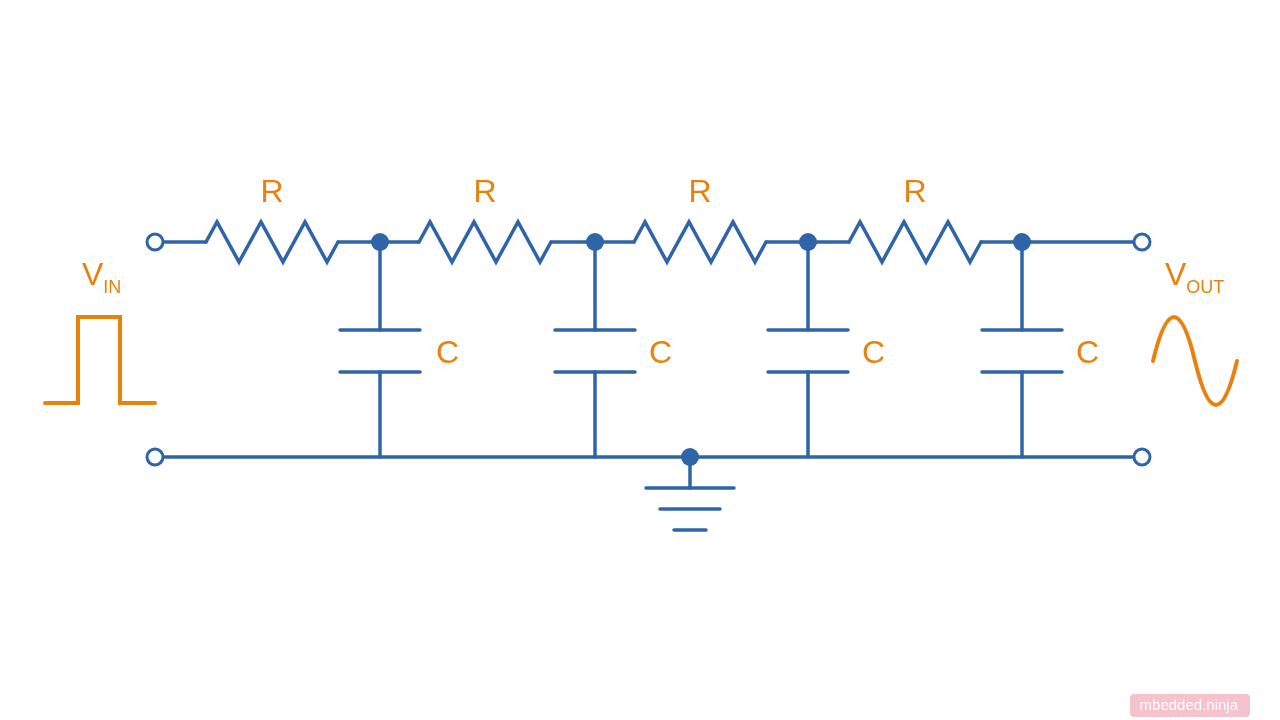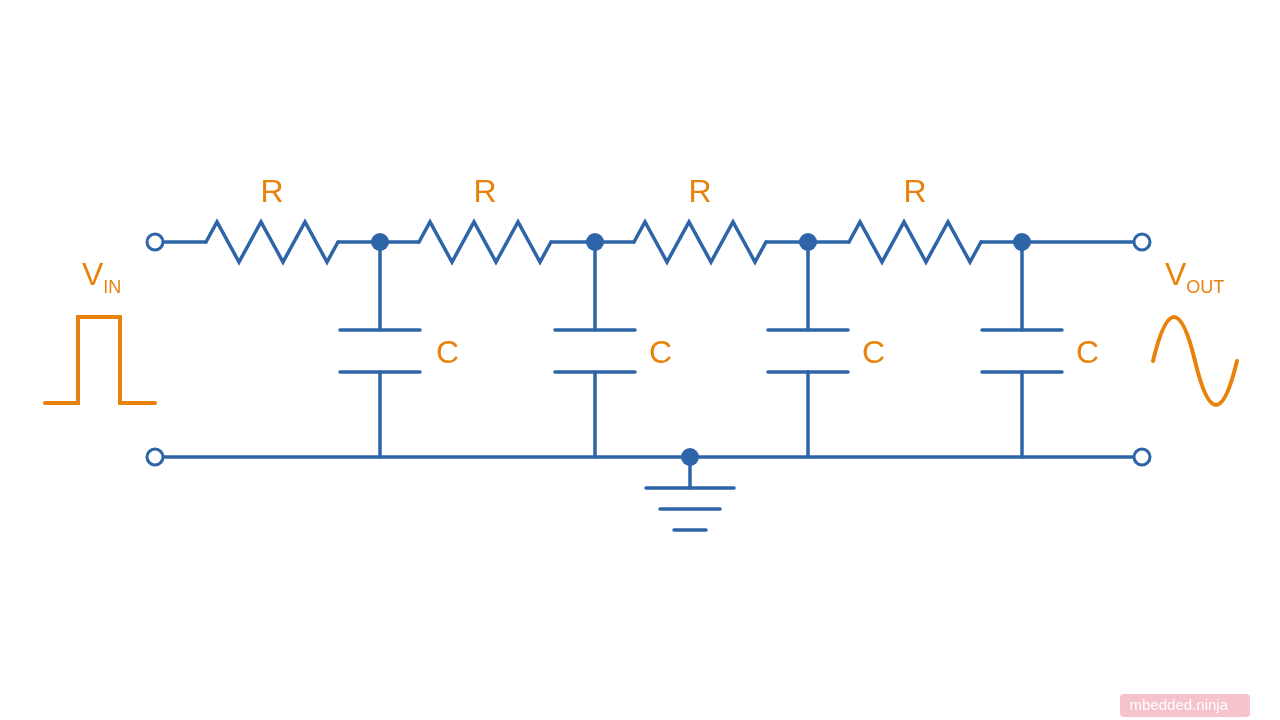--- a/index.html
+++ b/index.html
@@ -59,21 +59,21 @@
   }
   .watermark {
     position: absolute;
     right: 30px;
     bottom: 3px;
     background: var(--watermark-bg, #F5B8C4);
     opacity: 0.85;
     color: var(--watermark-text, #FFFFFF);
     font-size: 15px;
     line-height: 20px;
-    padding: 1px 22px 2px 10px;
+    padding: 1px 12px 2px 10px;
     border-radius: 4px;
   }
 </style>
 </head>
 <body>
 
 <div class="stage">
   <svg width="1280" height="720" viewBox="0 0 1280 720">
 
     <g>

